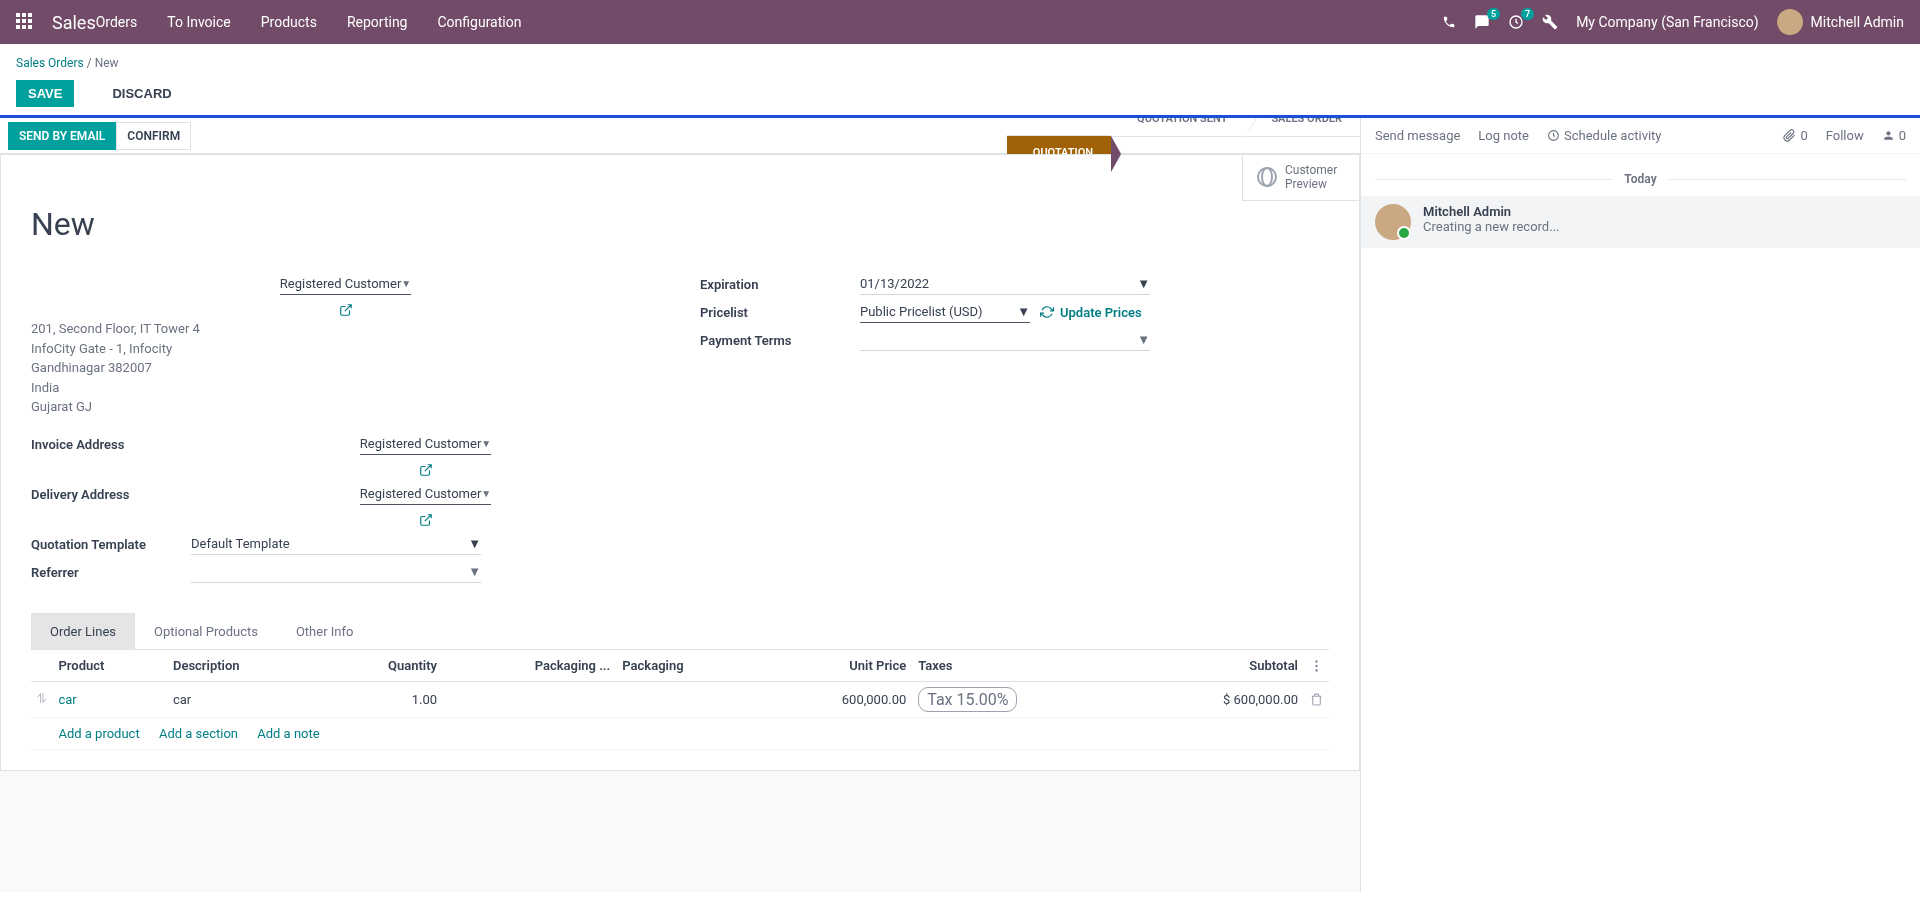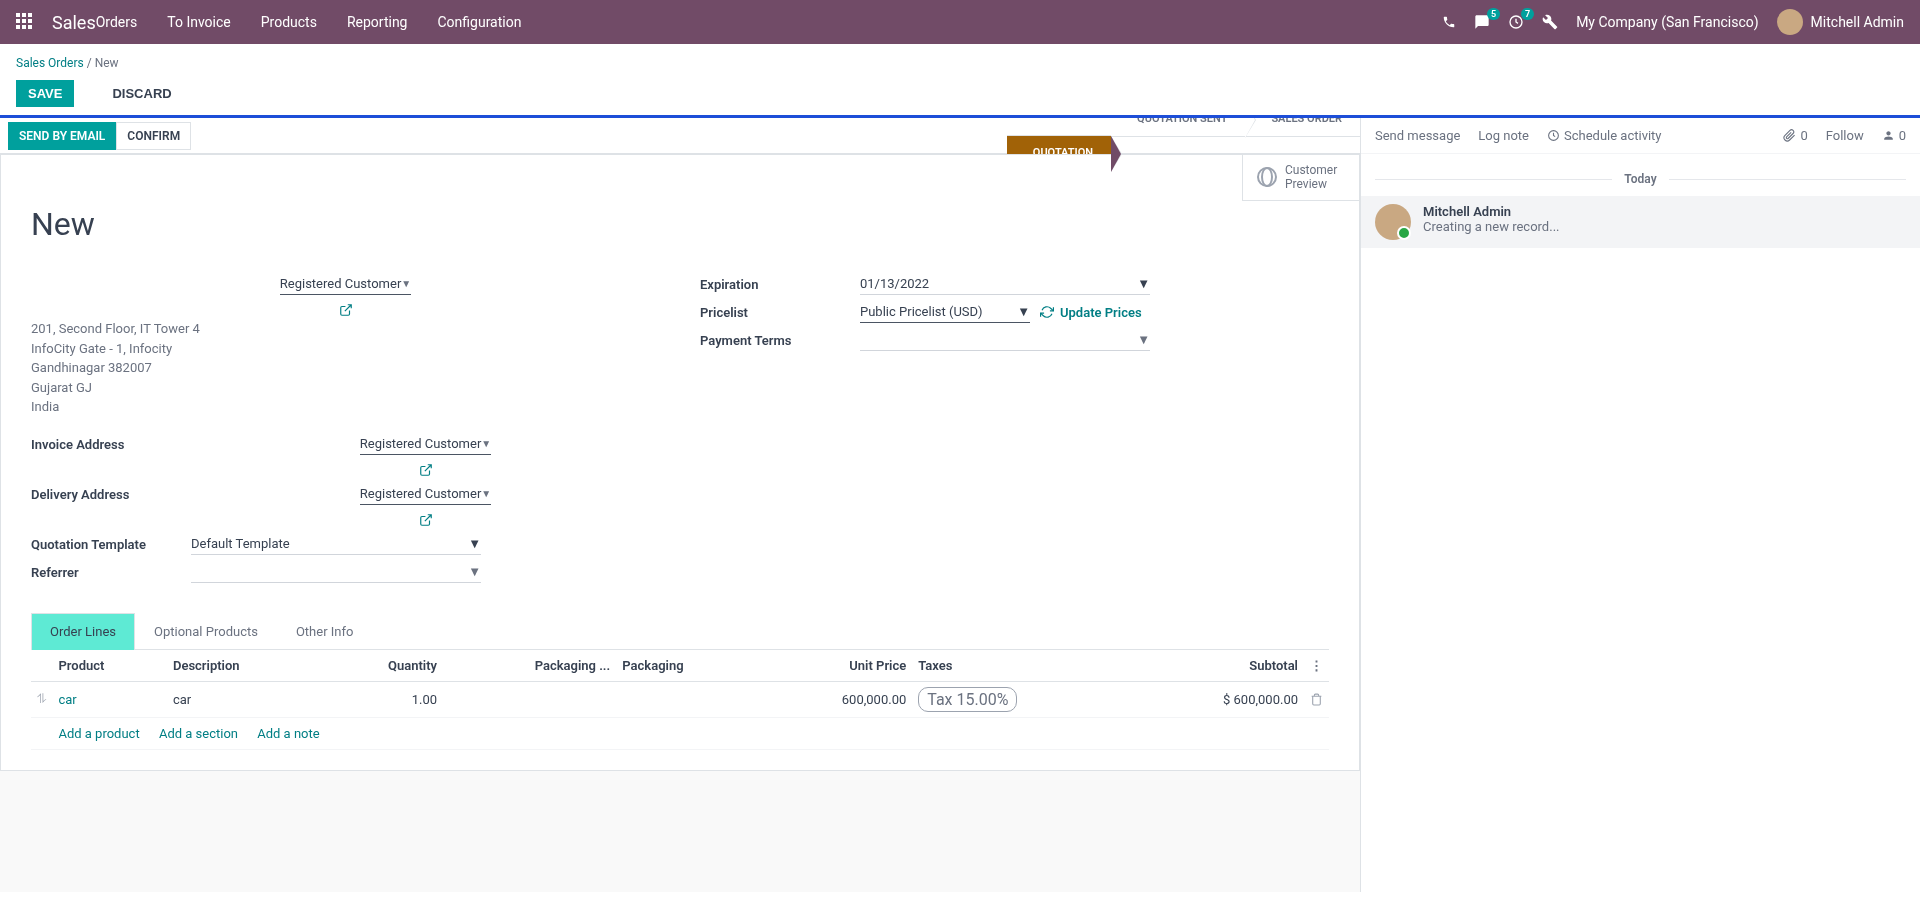--- a/index.html
+++ b/index.html
@@ -59,21 +59,21 @@
 .m2o .sel { flex: 1; max-width: 290px; border-bottom: 1px solid #4b5563; padding: 3px 0; font-size: 13px; display: flex; justify-content: space-between; align-items: center; }
 .m2o .caret { font-size: 10px; color: #6b7280; }
 .m2o .ext { color: #017e84; cursor: pointer; }
 .addr { font-size: 13px; color: #6b7280; line-height: 1.5; margin-top: 2px; margin-bottom: 10px; }
 .sel-plain { max-width: 290px; border-bottom: 1px solid #d1d5db; padding: 3px 0; font-size: 13px; display: flex; justify-content: space-between; color: #6b7280; }
 .sel-plain.filled { color: #374151; }
 .update-prices { color: #017e84; font-weight: 600; cursor: pointer; display: flex; align-items: center; gap: 6px; margin-left: 10px; }
 
 .tabs { display: flex; border-bottom: 1px solid #dee2e6; margin-top: 24px; }
 .tab { padding: 10px 18px; font-size: 13px; color: #6b7280; cursor: pointer; border: 1px solid transparent; border-bottom: none; }
-.tab.active { color: #374151; border-color: #dee2e6; background: #5eead4; margin-bottom: -1px; }
+.tab.active { color: #374151; border-color: #dee2e6; background: #e5e5e5; margin-bottom: -1px; }
 
 .order-table { width: 100%; border-collapse: collapse; font-size: 13px; }
 .order-table th { text-align: left; padding: 8px 6px; font-weight: 600; color: #374151; border-bottom: 1px solid #dee2e6; }
 .order-table th.r, .order-table td.r { text-align: right; }
 .order-table td { padding: 8px 6px; border-bottom: 1px solid #f3f4f6; }
 .tax-pill { border: 1px solid #9ca3af; border-radius: 10px; padding: 2px 8px; font-size: 16px; color: #6b7280; }
 .add-links { padding: 8px 6px; }
 .add-links a { color: #017e84; margin-right: 16px; cursor: pointer; }
 .drag { color: #9ca3af; cursor: grab; }
 .trash { color: #9ca3af; cursor: pointer; }
@@ -198,22 +198,22 @@
                   <span class="ext">
                       <svg width="14" height="14" viewBox="0 0 24 24" fill="none" stroke="#017e84" stroke-width="2">
                         <path d="M18 13v6a2 2 0 0 1-2 2H5a2 2 0 0 1-2-2V8a2 2 0 0 1 2-2h6M15 3h6v6M10 14L21 3"></path>
                       </svg>
                     </span>
                 </div>
                 <div class="addr">
                   <div>201, Second Floor, IT Tower 4</div>
                   <div>InfoCity Gate - 1, Infocity</div>
                   <div>Gandhinagar 382007</div>
+                  <div>India</div>
                   <div>Gujarat GJ</div>
-                  <div>India</div>
                 </div>
               </div>
             </div>
 
             <div class="field-row">
               <div class="field-label">Invoice Address</div>
               <div class="field-input">
                   <div class="m2o">
                 <div class="sel">
                       <span>Registered Customer</span>

